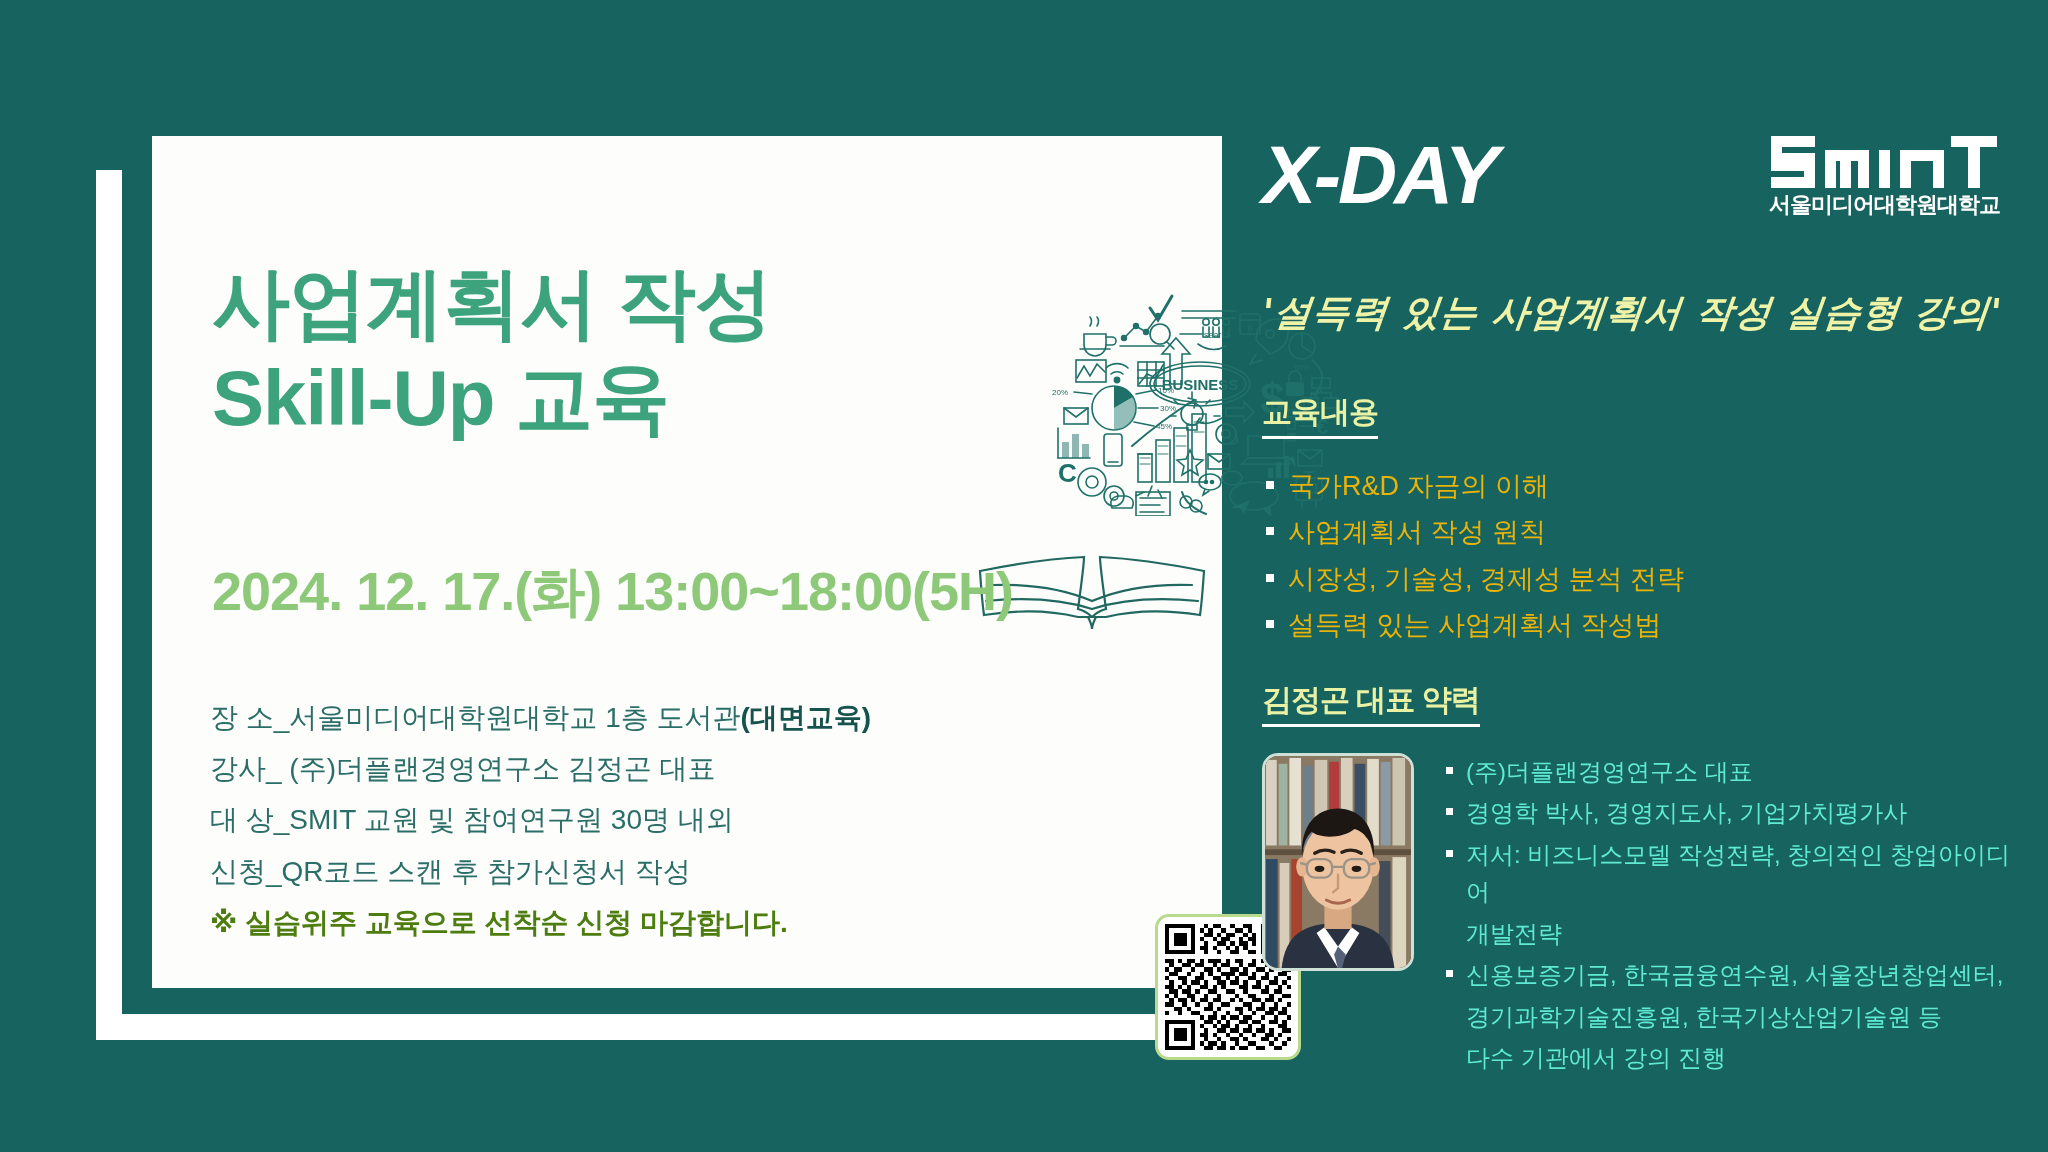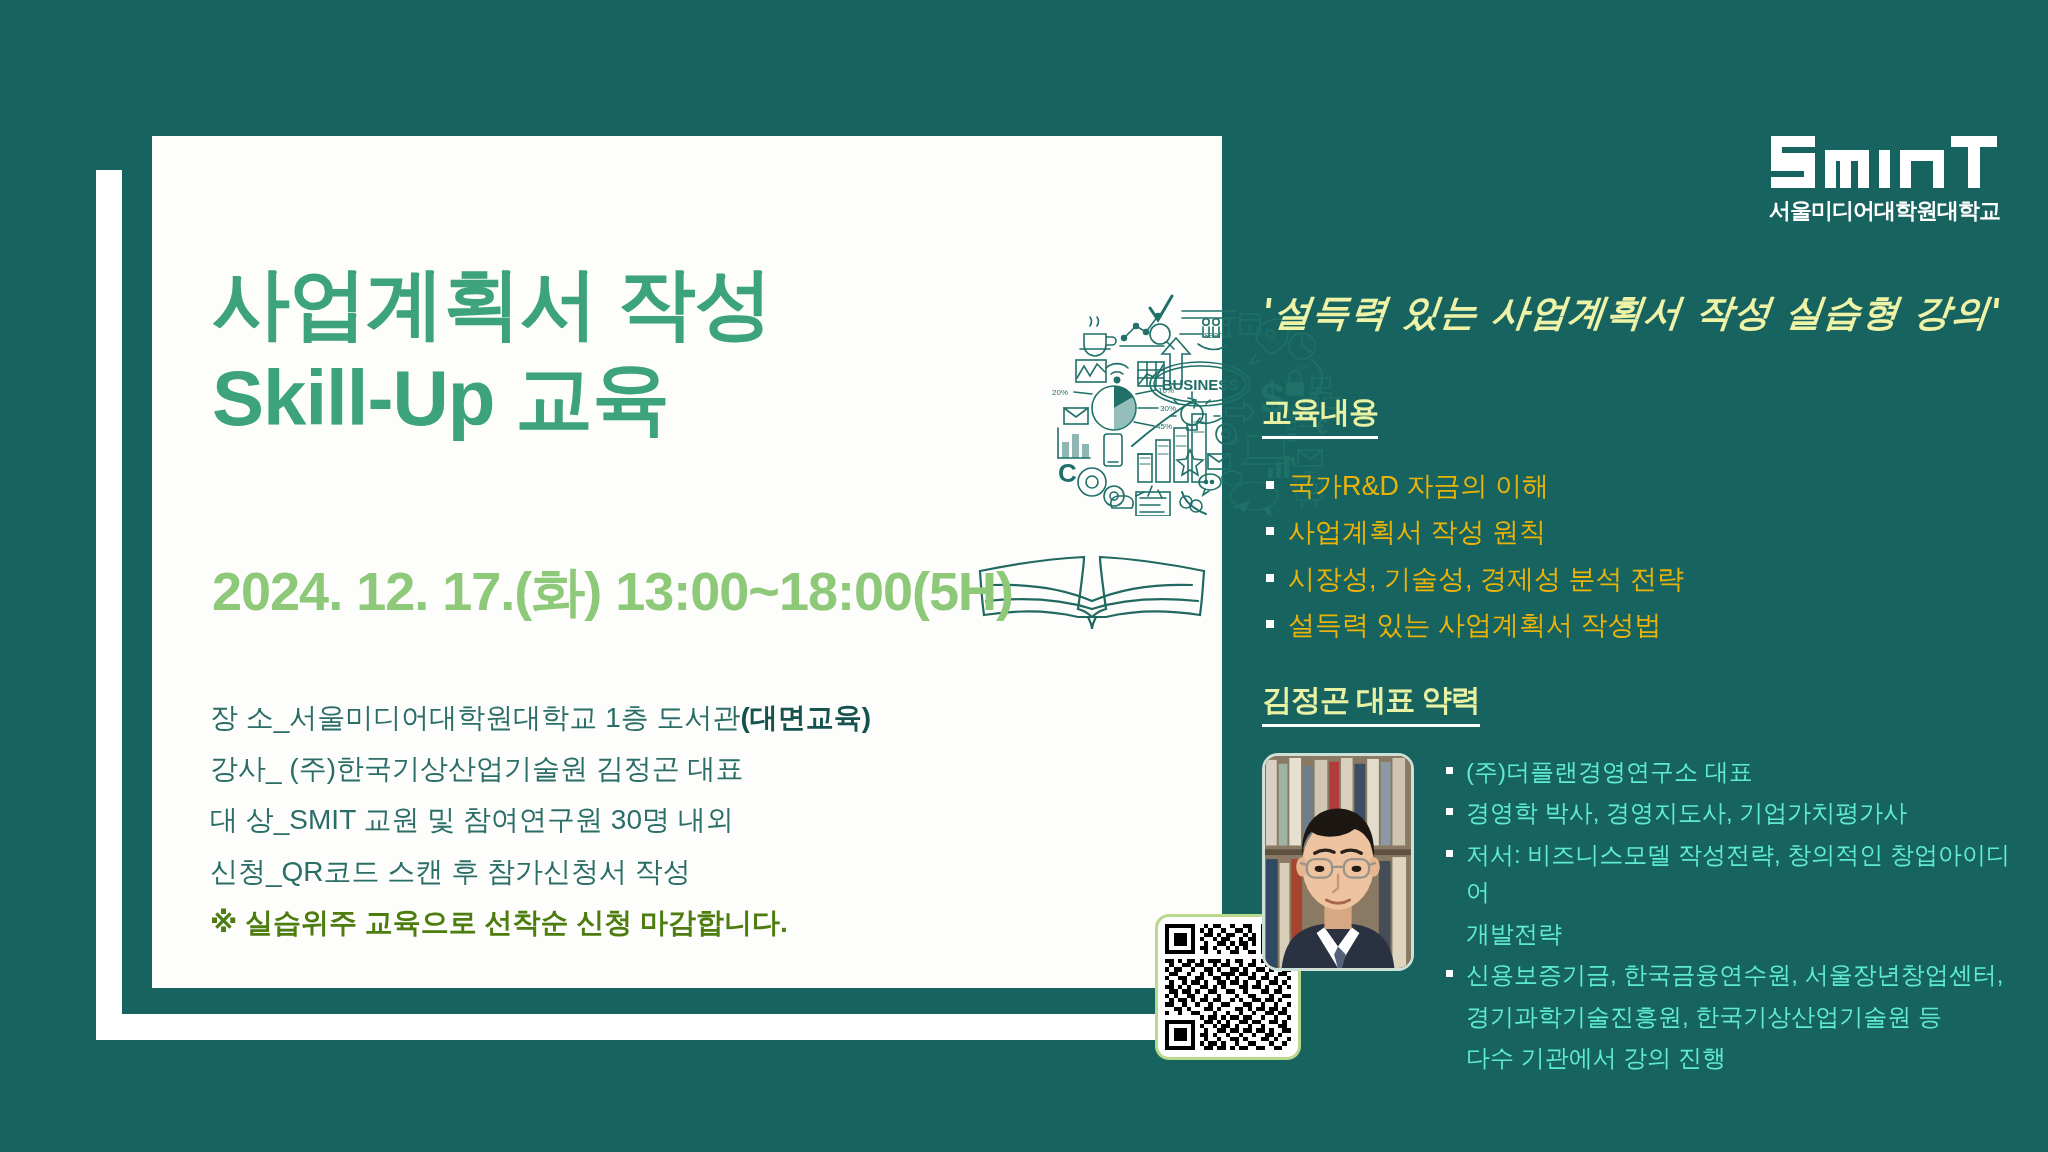--- a/index.html
+++ b/index.html
@@ -89,21 +89,21 @@
 
   .xday {
     position: absolute; left: 0px; top: 128px;
     color: #ffffff; font-size: 82px; font-weight: 700;
     font-style: italic; letter-spacing: -3px;
   }
 
   .smit-logo { position: absolute; right: 22px; top: 128px; text-align: center; }
   .smit-mark svg { display: block; height: 62px; }
   .smit-sub {
-    margin-top: 6px; color: #ffffff;
+    color: #ffffff;
     font-size: 22px; font-weight: 700; letter-spacing: -1px;
   }
 
   .tagline {
     position: absolute; left: 0px; top: 288px;
     color: #eef3a8; font-size: 37px;
     font-family: "DejaVu Serif", serif;
     font-style: italic; font-weight: 600;
     letter-spacing: 1px; white-space: nowrap;
     transform: skewX(-6deg);
@@ -365,21 +365,21 @@
 
     <div class="headline">
       <span class="ln1">사업계획서 작성</span>
       <span class="ln2">Skill-Up 교육</span>
     </div>
 
     <div class="dateline">2024. 12. 17.(화) 13:00~18:00(5H)</div>
 
     <div class="details">
       <span class="row"><span>장 소_서울미디어대학원대학교 1층 도서관</span><b>(대면교육)</b></span>
-      <span class="row">강사_ (주)한국기상산업기술원 김정곤 대표</span>
+      <span class="row">강사_ (주)더플랜경영연구소 김정곤 대표</span>
       <span class="row">대 상_SMIT 교원 및 참여연구원 30명 내외</span>
       <span class="row">신청_QR코드 스캔 후 참가신청서 작성</span>
       <span class="row last">※ 실습위주 교육으로 선착순 신청 마감합니다.</span>
     </div>
 
     <div class="qr-wrap">
       <svg viewBox="0 0 29 29" shape-rendering="crispEdges">
         <rect width="29" height="29" fill="#ffffff"></rect>
         <g fill="#000000">
           <path d="M0 0h7v7H0z"></path>
@@ -419,20 +419,21 @@
           <path d="M9 26h1v1H9zM12 26h1v1h-1zM15 26h2v1h-2zM18 26h1v1h-1zM22 26h2v1h-2zM25 26h1v1h-1zM28 26h1v1h-1z"></path>
           <path d="M8 27h1v1H8zM10 27h2v1h-2zM13 27h1v1h-1zM16 27h1v1h-1zM19 27h2v1h-2zM24 27h1v1h-1zM27 27h1v1h-1z"></path>
           <path d="M9 28h2v1H9zM12 28h2v1h-2zM15 28h1v1h-1zM17 28h2v1h-2zM21 28h2v1h-2zM25 28h2v1h-2z"></path>
         </g>
       </svg>
     </div>
   </div>
 
   <div class="right">
 
+    <div class="xday">X-DAY</div>
 
     <div class="smit-logo">
       <div class="smit-mark">
         <svg viewBox="0 0 230 62" height="62">
           <g fill="#ffffff">
             <path d="M2 8h44v11H13v6h33v35H2V49h33v-6H2z"></path>
             <path d="M56 22h44v38H89V33h-7v27H71V33h-4v27H56z"></path>
             <path d="M110 22h11v38h-11z"></path>
             <path d="M131 22h44v38h-11V33h-22v27h-11z"></path>
             <path d="M182 8h46v11h-17v41h-12V19h-17z"></path>

